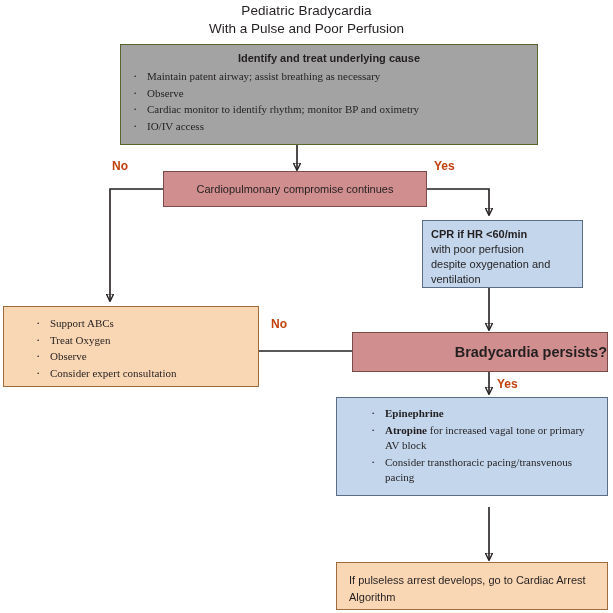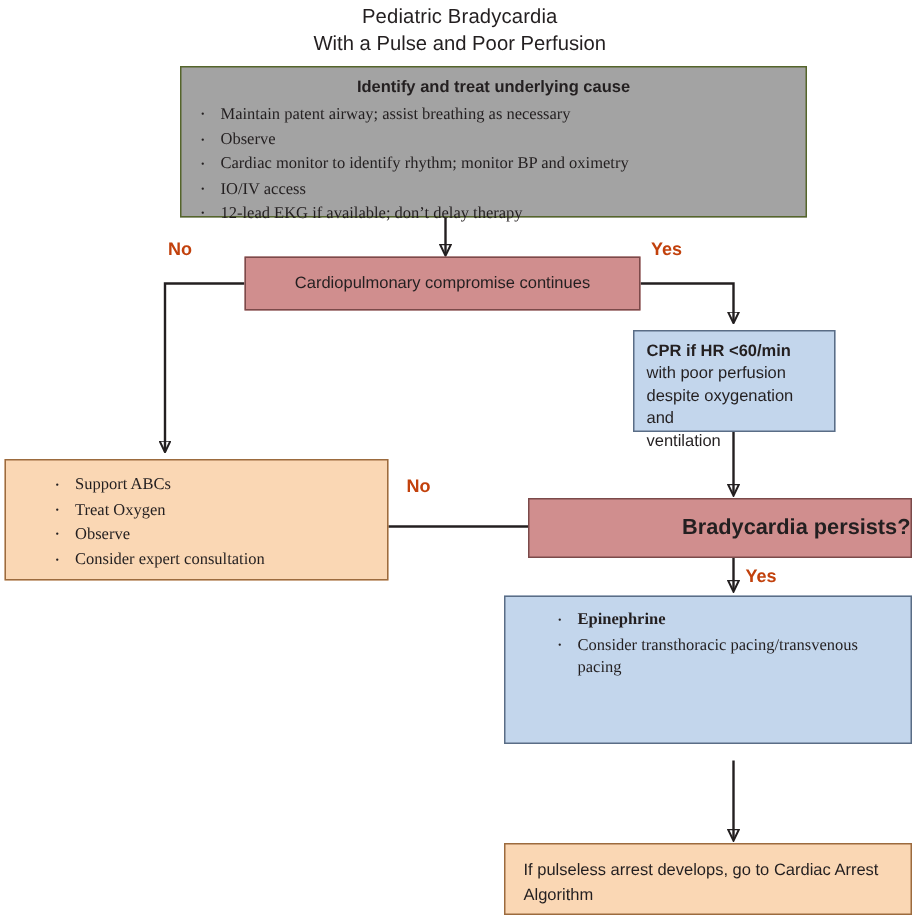--- a/index.html
+++ b/index.html
@@ -153,29 +153,28 @@
   <div class="label" style="left:271px; top:317px;">No</div>
   <div class="label" style="left:497px; top:377px;">Yes</div>
 
   <div class="box box-green" style="left:88px; top:44px; width:418px; height:101px; padding:6px 8px 0 8px;">
     <div class="box-head">Identify and treat underlying cause</div>
     <ul class="bullets">
       <li>Maintain patent airway; assist breathing as necessary</li>
       <li>Observe</li>
       <li>Cardiac monitor to identify rhythm; monitor BP and oximetry</li>
       <li>IO/IV access</li>
-      <li>12-lead EKG if available; don’t delay therapy</li>
     </ul>
   </div>
 
   <div class="box box-pink" style="left:163px; top:171px; width:264px; height:36px; display:flex; align-items:center; justify-content:center;">
     <div class="centered-line">Cardiopulmonary compromise continues</div>
   </div>
 
-  <div class="box box-blue" style="left:422px; top:220px; width:135px; height:68px; padding:6px 8px;">
+  <div class="box box-blue" style="left:422px; top:220px; width:161px; height:68px; padding:6px 8px;">
     <div style="font-weight:bold;">CPR if HR &lt;60/min</div>
     <div>with poor perfusion</div>
     <div>despite oxygenation and</div>
     <div>ventilation</div>
   </div>
 
   <div class="box box-orange" style="left:3px; top:306px; width:256px; height:81px; padding:9px 8px 0 28px;">
     <ul class="bullets">
       <li>Support ABCs</li>
       <li>Treat Oxygen</li>
@@ -184,20 +183,21 @@
     </ul>
   </div>
 
   <div class="box box-pink" style="left:352px; top:332px; width:256px; height:40px; display:flex; align-items:center; justify-content:flex-end;">
     <div class="big-center">Bradycardia persists?</div>
   </div>
 
   <div class="box box-blue" style="left:336px; top:397px; width:272px; height:99px; padding:8px 10px 0 30px;">
     <ul class="bullets">
       <li><b>Epinephrine</b><span></span></li>
+      <li><b>Atropine</b><span> for increased vagal tone or primary AV block</span></li>
       <li><b></b><span>Consider transthoracic pacing/transvenous pacing</span></li>
     </ul>
   </div>
 
   <div class="box box-orange" style="left:336px; top:562px; width:272px; height:48px; padding:9px 12px 0 12px;">
     <div style="line-height:17px;">If pulseless arrest develops, go to Cardiac Arrest Algorithm</div>
   </div>
 
 </div>
 

